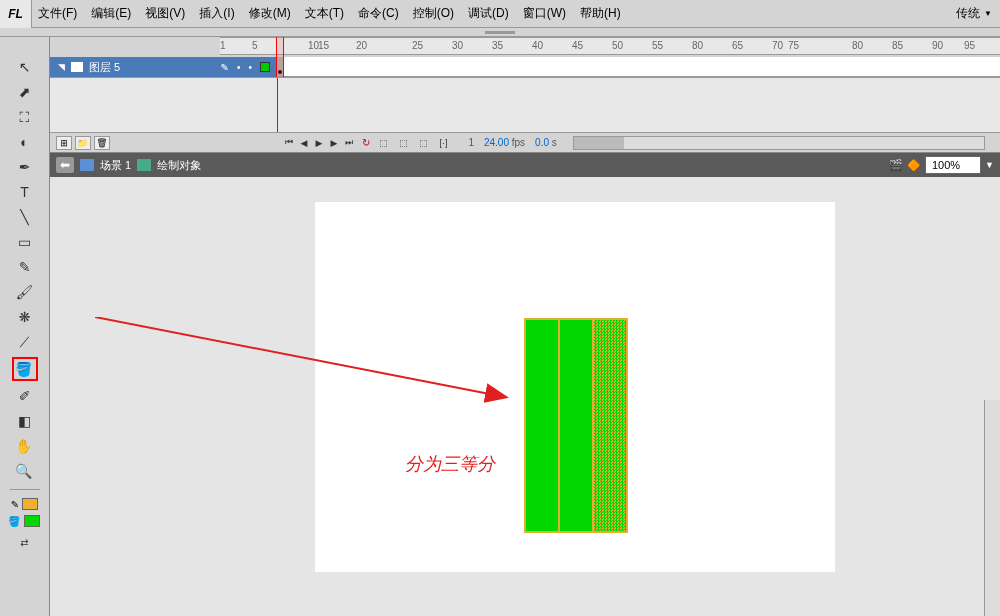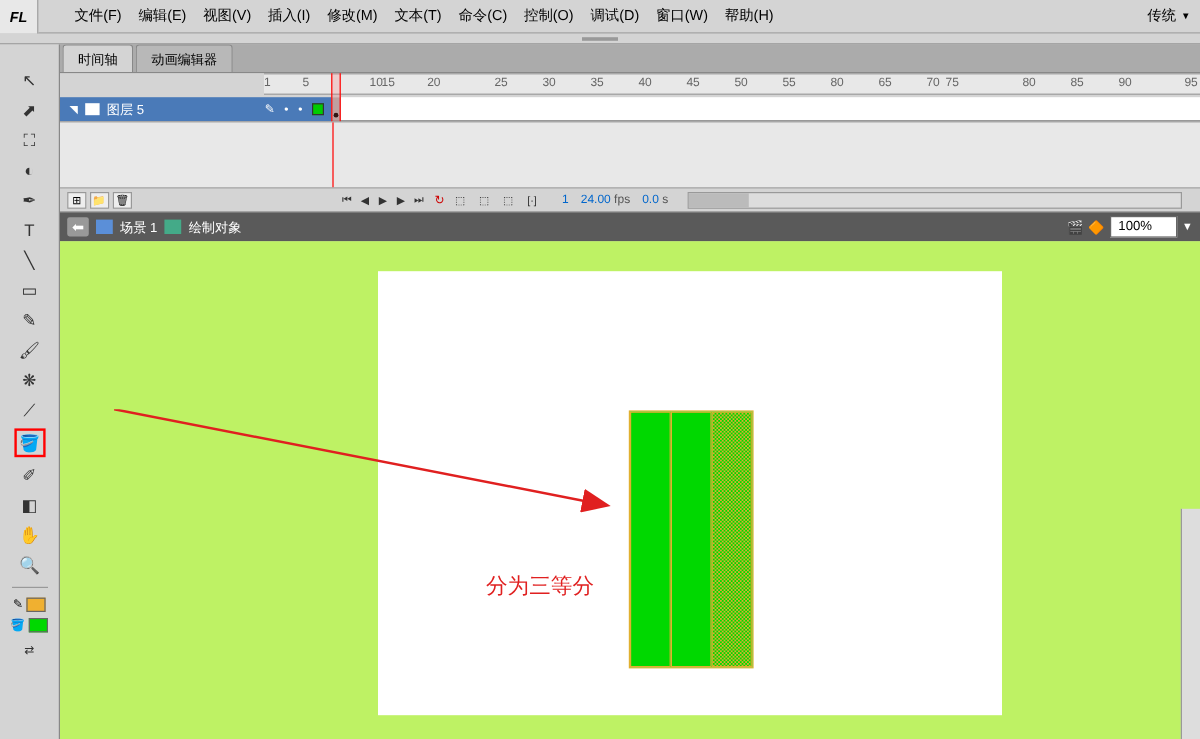--- a/index.html
+++ b/index.html
@@ -1,20 +1,20 @@
 <!DOCTYPE html>
 <html><head>
   <meta charset="utf-8">
   <style>
     * { margin: 0; padding: 0; box-sizing: border-box; font-family: "Microsoft YaHei", sans-serif; }
     body { background: #b8b8b8; overflow: hidden; width: 1000px; height: 616px; }
     
     .menubar { height: 28px; background: #d4d4d4; display: flex; align-items: center; font-size: 12px; border-bottom: 1px solid #999; }
     .menubar .logo { width: 32px; height: 28px; background: #e8e8e8; display: flex; align-items: center; justify-content: center; font-style: italic; font-weight: bold; color: #000000; border-right: 1px solid #999; }
-    .menubar .menu-items { display: flex; gap: 2px; padding-left: 24px; flex: 1; }
+    .menubar .menu-items { display: flex; gap: 2px; padding-left: 0; flex: 1; }
     .menubar .menu-item { padding: 4px 6px; cursor: pointer; }
     .menubar .right-menu { padding-right: 8px; display: flex; align-items: center; gap: 4px; }
     .menubar .dropdown-arrow { font-size: 8px; }
     
     .top-panel-strip { height: 9px; background: #d4d4d4; display: flex; align-items: center; justify-content: center; border-bottom: 1px solid #999; }
     .top-panel-strip .grip { width: 30px; height: 3px; background: #999; }
     
     .main-area { display: flex; height: calc(616px - 37px); }
     
     .toolbox { width: 50px; background: #d4d4d4; border-right: 1px solid #888; padding-top: 20px; display: flex; flex-direction: column; align-items: center; gap: 5px; }
@@ -64,21 +64,21 @@
     .doc-tab { background: #e8e8e8; padding: 3px 8px; border: 1px solid #999; border-bottom: none; border-radius: 3px 3px 0 0; margin-left: 4px; display: flex; gap: 5px; align-items: center; }
     .close-x { font-size: 10px; cursor: pointer; color: #666; }
     
     .edit-bar { height: 24px; background: #5a5a5a; display: flex; align-items: center; padding: 0 6px; font-size: 11px; color: #fff; gap: 8px; }
     .edit-bar-left { display: flex; align-items: center; gap: 6px; flex: 1; }
     .edit-bar-right { display: flex; align-items: center; gap: 4px; }
     .nav-arrow { width: 18px; height: 16px; background: #999; display: flex; align-items: center; justify-content: center; font-size: 12px; cursor: pointer; border-radius: 2px; }
     .scene-icon { width: 14px; height: 12px; background: #5b8fd8; display: inline-block; }
     .zoom-box { background: #fff; color: #000; padding: 2px 20px 2px 6px; border: 1px solid #666; font-size: 11px; position: relative; }
     
-    .canvas-area { flex: 1; background: #bef264; position: relative; overflow: hidden; }
+    .canvas-area { flex: 1; background: #e5e5e5; position: relative; overflow: hidden; font-style: italic; }
     .stage { position: absolute; left: 265px; top: 25px; width: 520px; height: 370px; background: #fff; }
     
     .green-shape { position: absolute; left: 474px; top: 141px; width: 104px; height: 215px; border: 1px solid #e0b030; display: flex; }
     .green-part { background: #00d800; border: 1px solid #e0b030; flex: 1; }
     .green-part.selected { background-image: repeating-conic-gradient(#00d800 0% 25%, #d8b030 0% 50%); background-size: 3px 3px; }
     
     .arrow-svg { position: absolute; left: 45px; top: 140px; pointer-events: none; }
     .annotation { position: absolute; left: 355px; top: 275px; color: #e02020; font-size: 18px; }
     
     .vscroll { position: absolute; right: 0; top: 223px; bottom: 0; width: 16px; background: #ddd; border-left: 1px solid #999; }
@@ -138,24 +138,20 @@
       <div class="color-swatch" style="background:#f0b030"></div>
     </div>
     <div class="color-row">
       <span style="font-size:10px">🪣</span>
       <div class="color-swatch" style="background:#00d800"></div>
     </div>
     <div class="tool-btn" style="font-size:10px">⇄</div>
   </div>
 
   <div class="content">
-    <div class="tabs-row">
-      <div class="tab">时间轴</div>
-      <div class="tab inactive">动画编辑器</div>
-    </div>
 
     <div class="timeline-panel">
       <div class="timeline-ruler">
         <div class="ruler-icons-left">
           <span>●</span>
           <span>🔒</span>
           <span>□</span>
         </div>
         <div class="ruler-numbers">
           <span class="ruler-num" style="left:0px">1</span>
@@ -170,21 +166,21 @@
           <span class="ruler-num" style="left:352px">45</span>
           <span class="ruler-num" style="left:392px">50</span>
           <span class="ruler-num" style="left:432px">55</span>
           <span class="ruler-num" style="left:472px">80</span>
           <span class="ruler-num" style="left:512px">65</span>
           <span class="ruler-num" style="left:552px">70</span>
           <span class="ruler-num" style="left:568px">75</span>
           <span class="ruler-num" style="left:632px">80</span>
           <span class="ruler-num" style="left:672px">85</span>
           <span class="ruler-num" style="left:712px">90</span>
-          <span class="ruler-num" style="left:767px">95</span>
+          <span class="ruler-num" style="left:744px">95</span>
         </div>
       </div>
       <div class="layer-row">
         <div class="layer-info">
           <span style="font-size:9px">◥</span>
           <span class="layer-icon"></span>
           <span>图层 5</span>
           <div class="layer-controls">
             <span>✎</span>
             <span>•</span>

